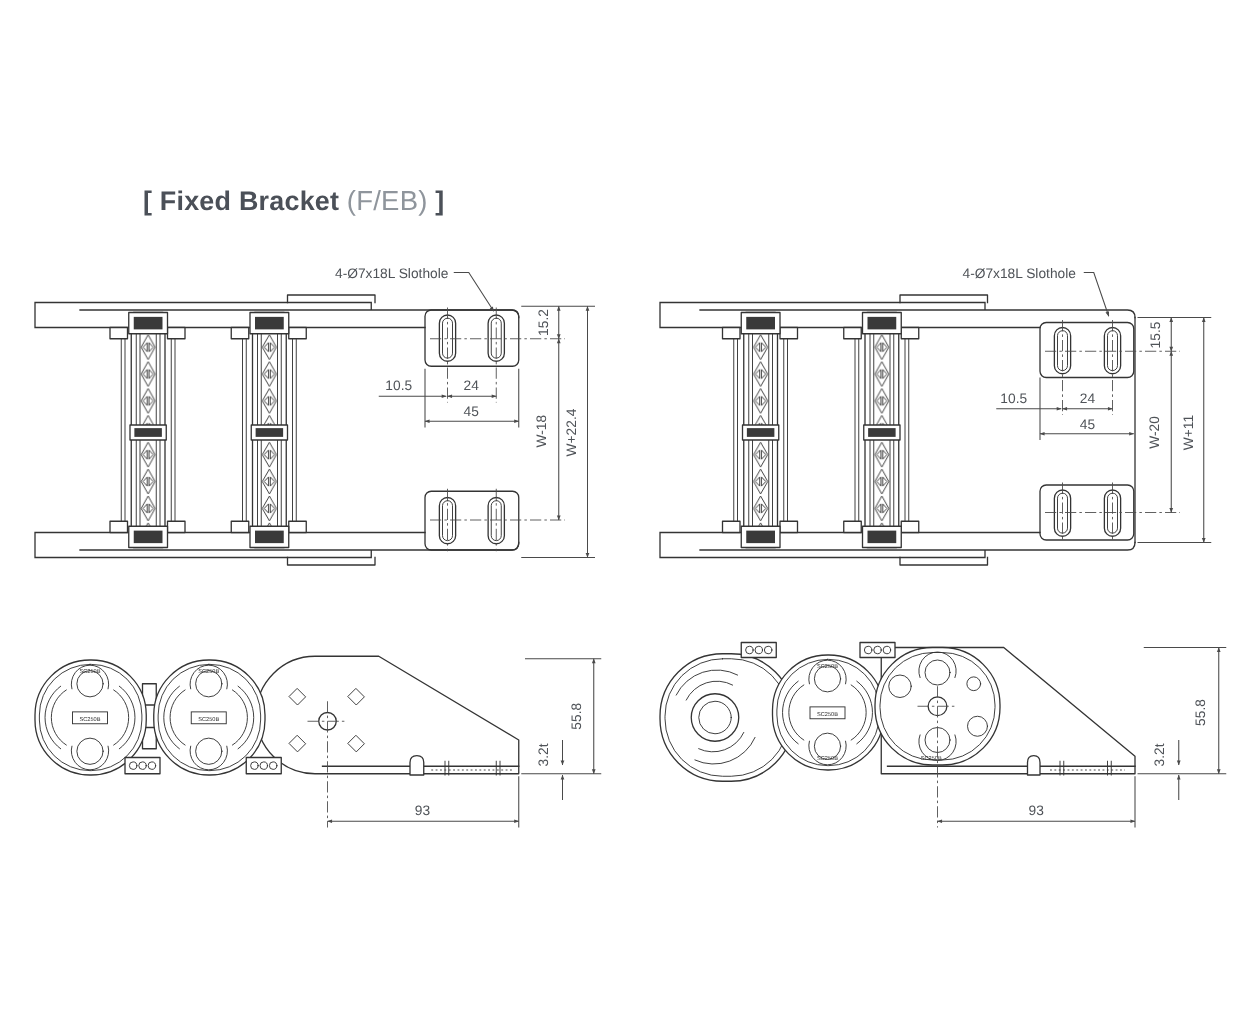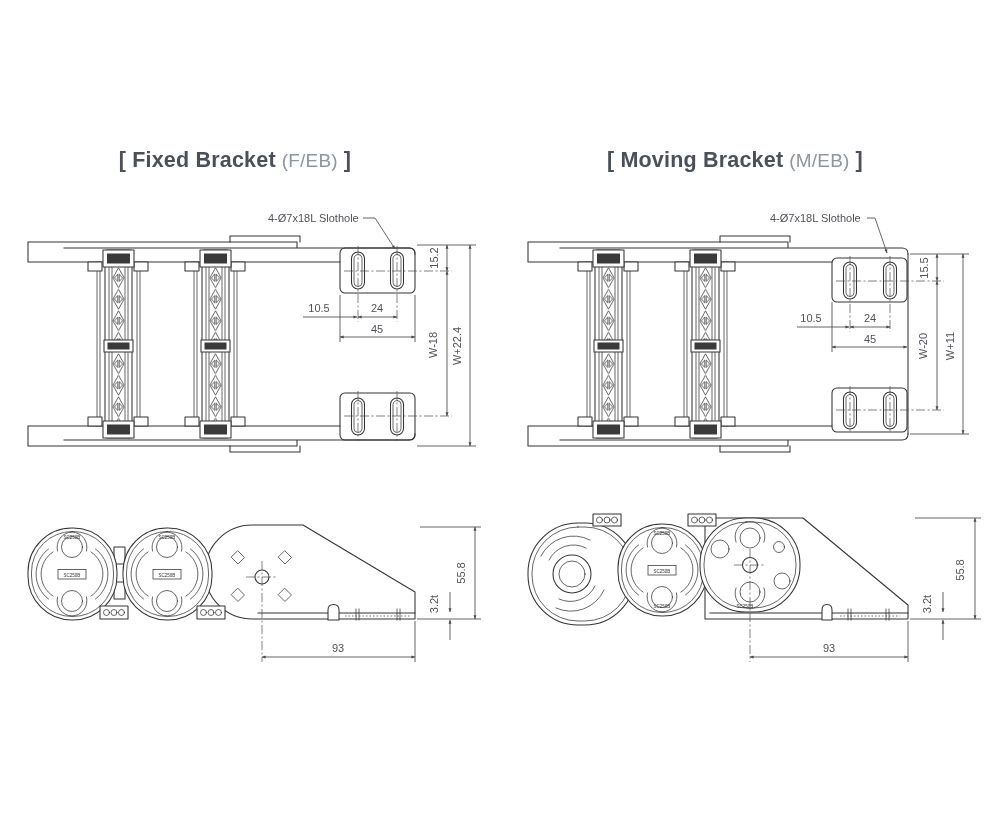--- a/index.html
+++ b/index.html
@@ -1,20 +1,20 @@
 <!DOCTYPE html>
 <html><head>
 <meta charset="utf-8">
 <style>
   html,body{margin:0;padding:0;background:#fff;}
   .canvas{position:relative;width:1000px;height:827px;background:#ffffff;overflow:hidden;
           font-family:"Liberation Sans",sans-serif;}
   .title{position:absolute;top:148px;height:32px;text-align:center;white-space:nowrap;
          color:#4b5058;font-size:21.5px;font-weight:bold;letter-spacing:.2px;}
-  .title .code{font-weight:400;font-size:19px;color:#8f959c;margin-left:6px;}
+  .title .code{font-weight:400;font-size:22px;color:#8f959c;margin-left:6px;}
   .title .brk{font-weight:bold;color:#4b5058;}
   .title .nm{margin-left:6px;text-align:right;}
   .title .brk.close{margin-left:6px;}
   svg{position:absolute;overflow:visible;}
   .s  {stroke:#343434;stroke-width:1.05;fill:none;stroke-linejoin:round;stroke-linecap:square;}
   .sw {stroke:#343434;stroke-width:1.05;fill:#ffffff;stroke-linejoin:round;}
   .st {stroke:#343434;stroke-width:0.75;fill:none;stroke-linecap:square;}
   .cl {stroke:#4a4a4a;stroke-width:0.7;fill:none;stroke-dasharray:9 2.5 2 2.5;}
   .dm {stroke:#4a4a4a;stroke-width:0.85;fill:none;}
   .dk {fill:#3a3a3a;stroke:none;}
@@ -24,23 +24,20 @@
   .mk {font-size:4.5px;fill:#333;text-anchor:middle;}
 </style>
 </head>
 <body>
 
 <div class="canvas">
 
   <div class="title" style="left:15px;width:440px;">
     <span class="brk">[</span><span class="nm">Fixed Bracket</span><span class="code">(F/EB)</span><span class="brk close">]</span>
   </div>
-  <div class="title" style="left:515px;width:440px;">
-    <span class="brk">[</span><span class="nm">Moving Bracket</span><span class="code">(M/EB)</span><span class="brk close">]</span>
-  </div>
 
   <svg style="left:20px;top:205px;" width="470" height="260" viewBox="20 205 470 260">
     <defs>
       <marker id="ah1" viewBox="0 0 10 10" refX="9.3" refY="5" markerWidth="10" markerHeight="4.6" orient="auto-start-reverse">
         <path d="M0,1.2 L10,5 L0,8.8 Z" fill="#4a4a4a"></path>
       </marker>
       <pattern id="lat" x="112" y="267" width="13" height="21.5" patternUnits="userSpaceOnUse">
         <path d="M6.5,0.8 L12.1,10.75 L6.5,20.7 L0.9,10.75 Z M2.4,10.75 L5.8,7.1 L5.8,14.4 Z M10.6,10.75 L7.2,7.1 L7.2,14.4 Z" fill="none" stroke="#343434" stroke-width="0.75"></path>
       </pattern>
     </defs>

